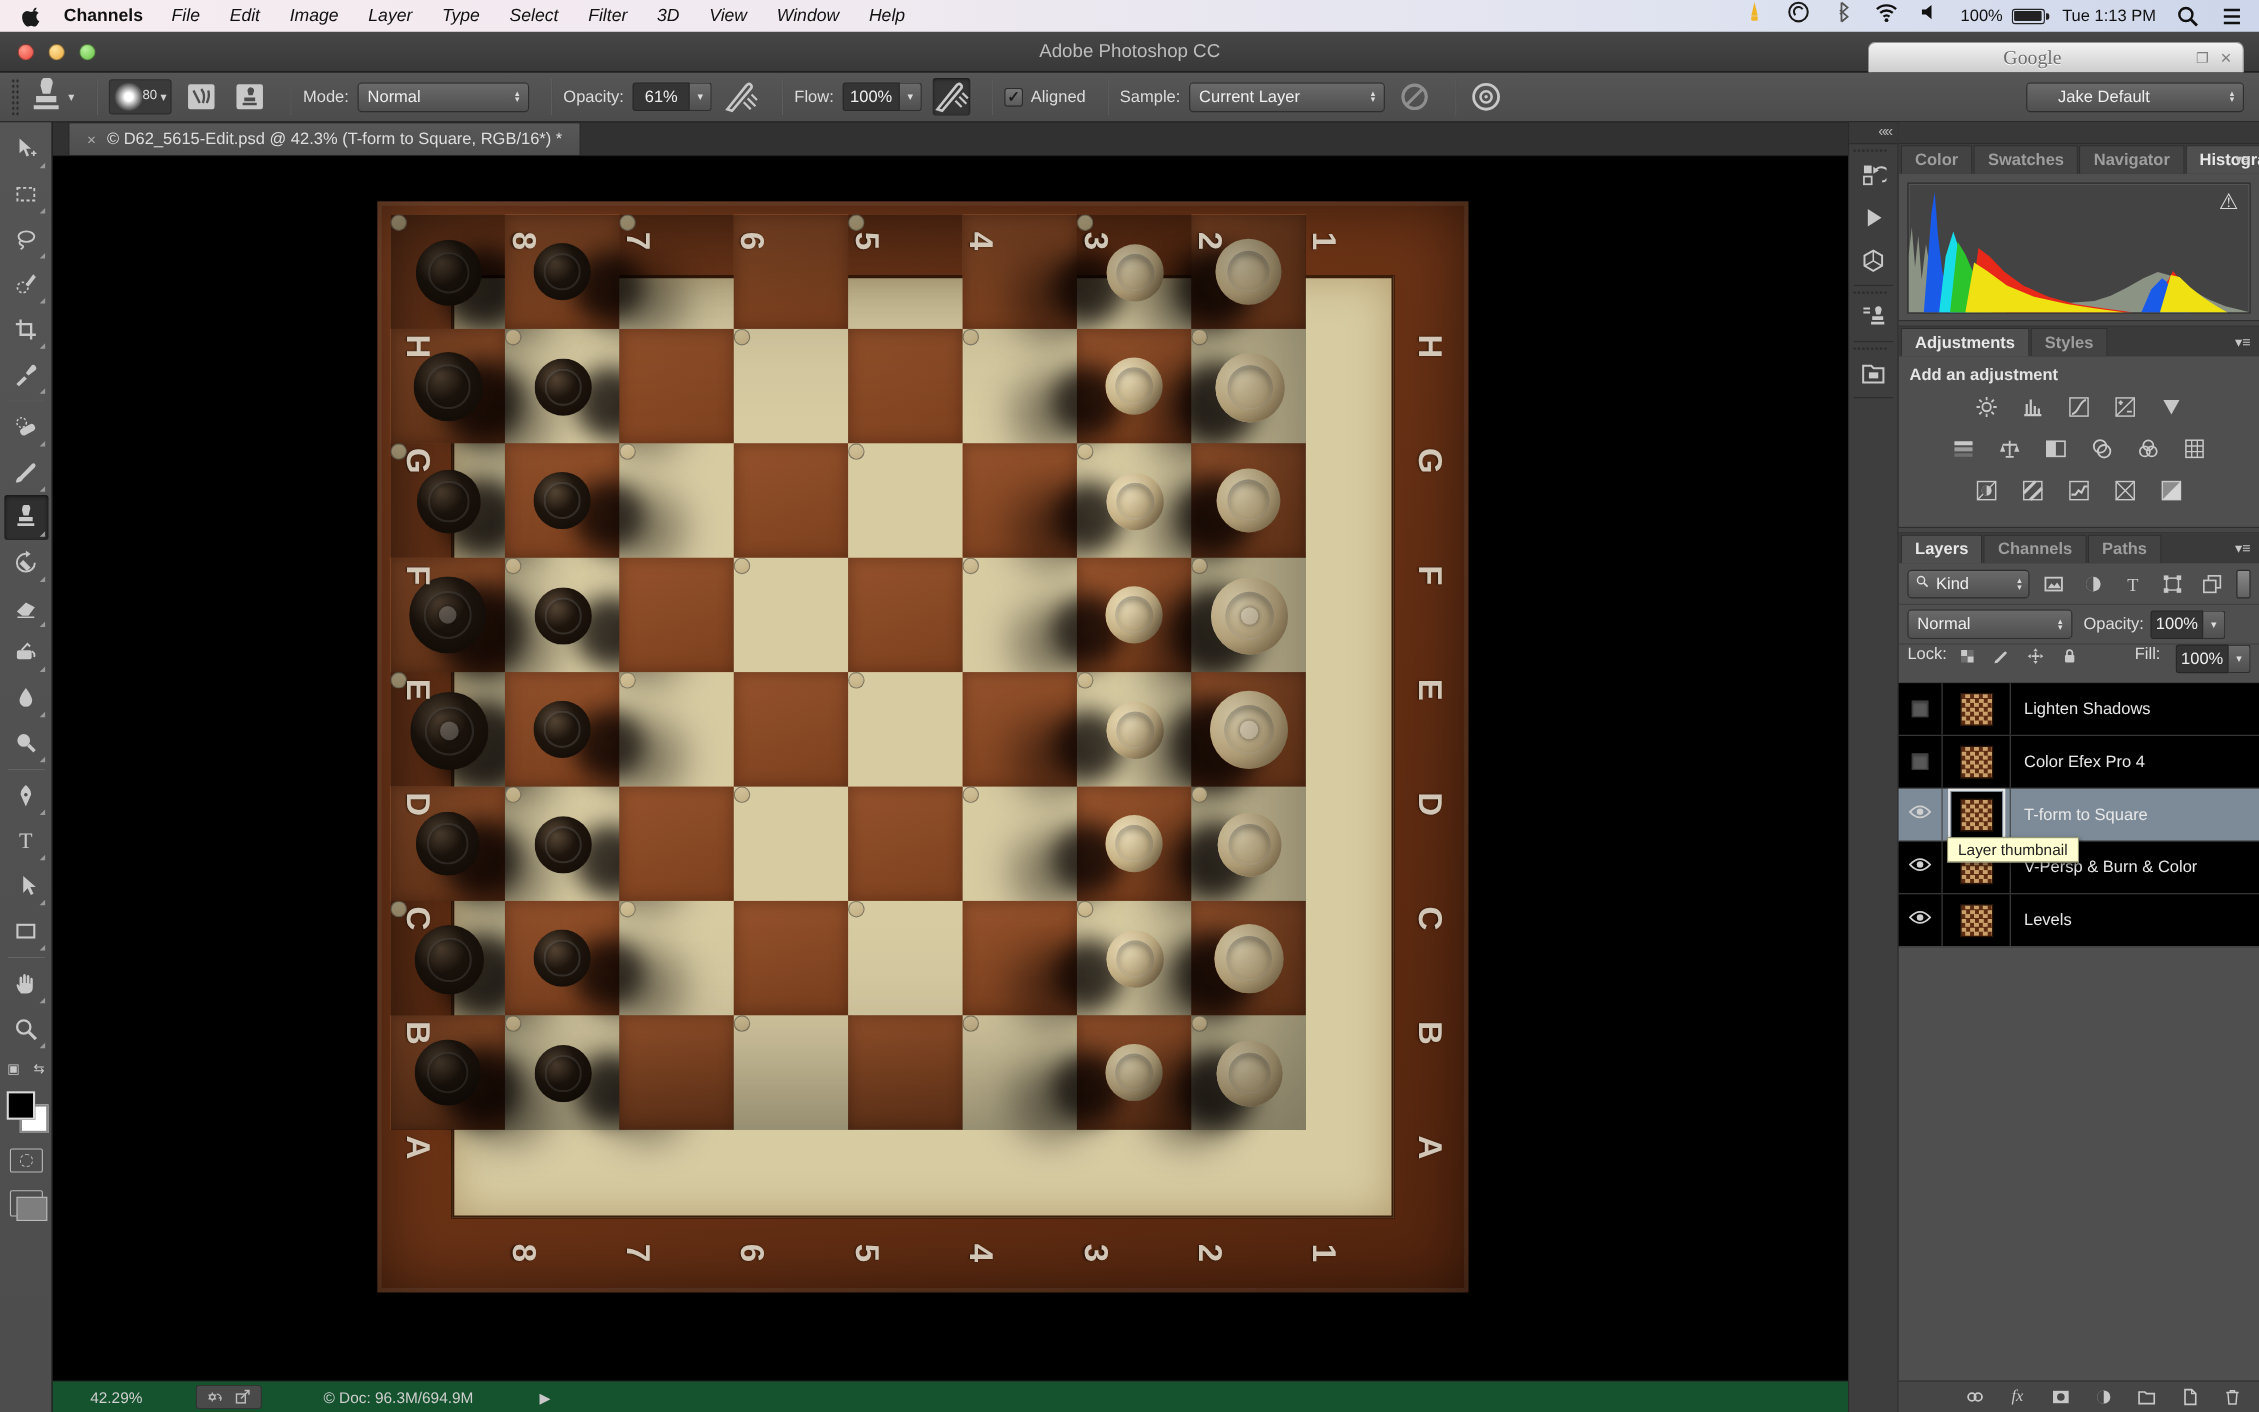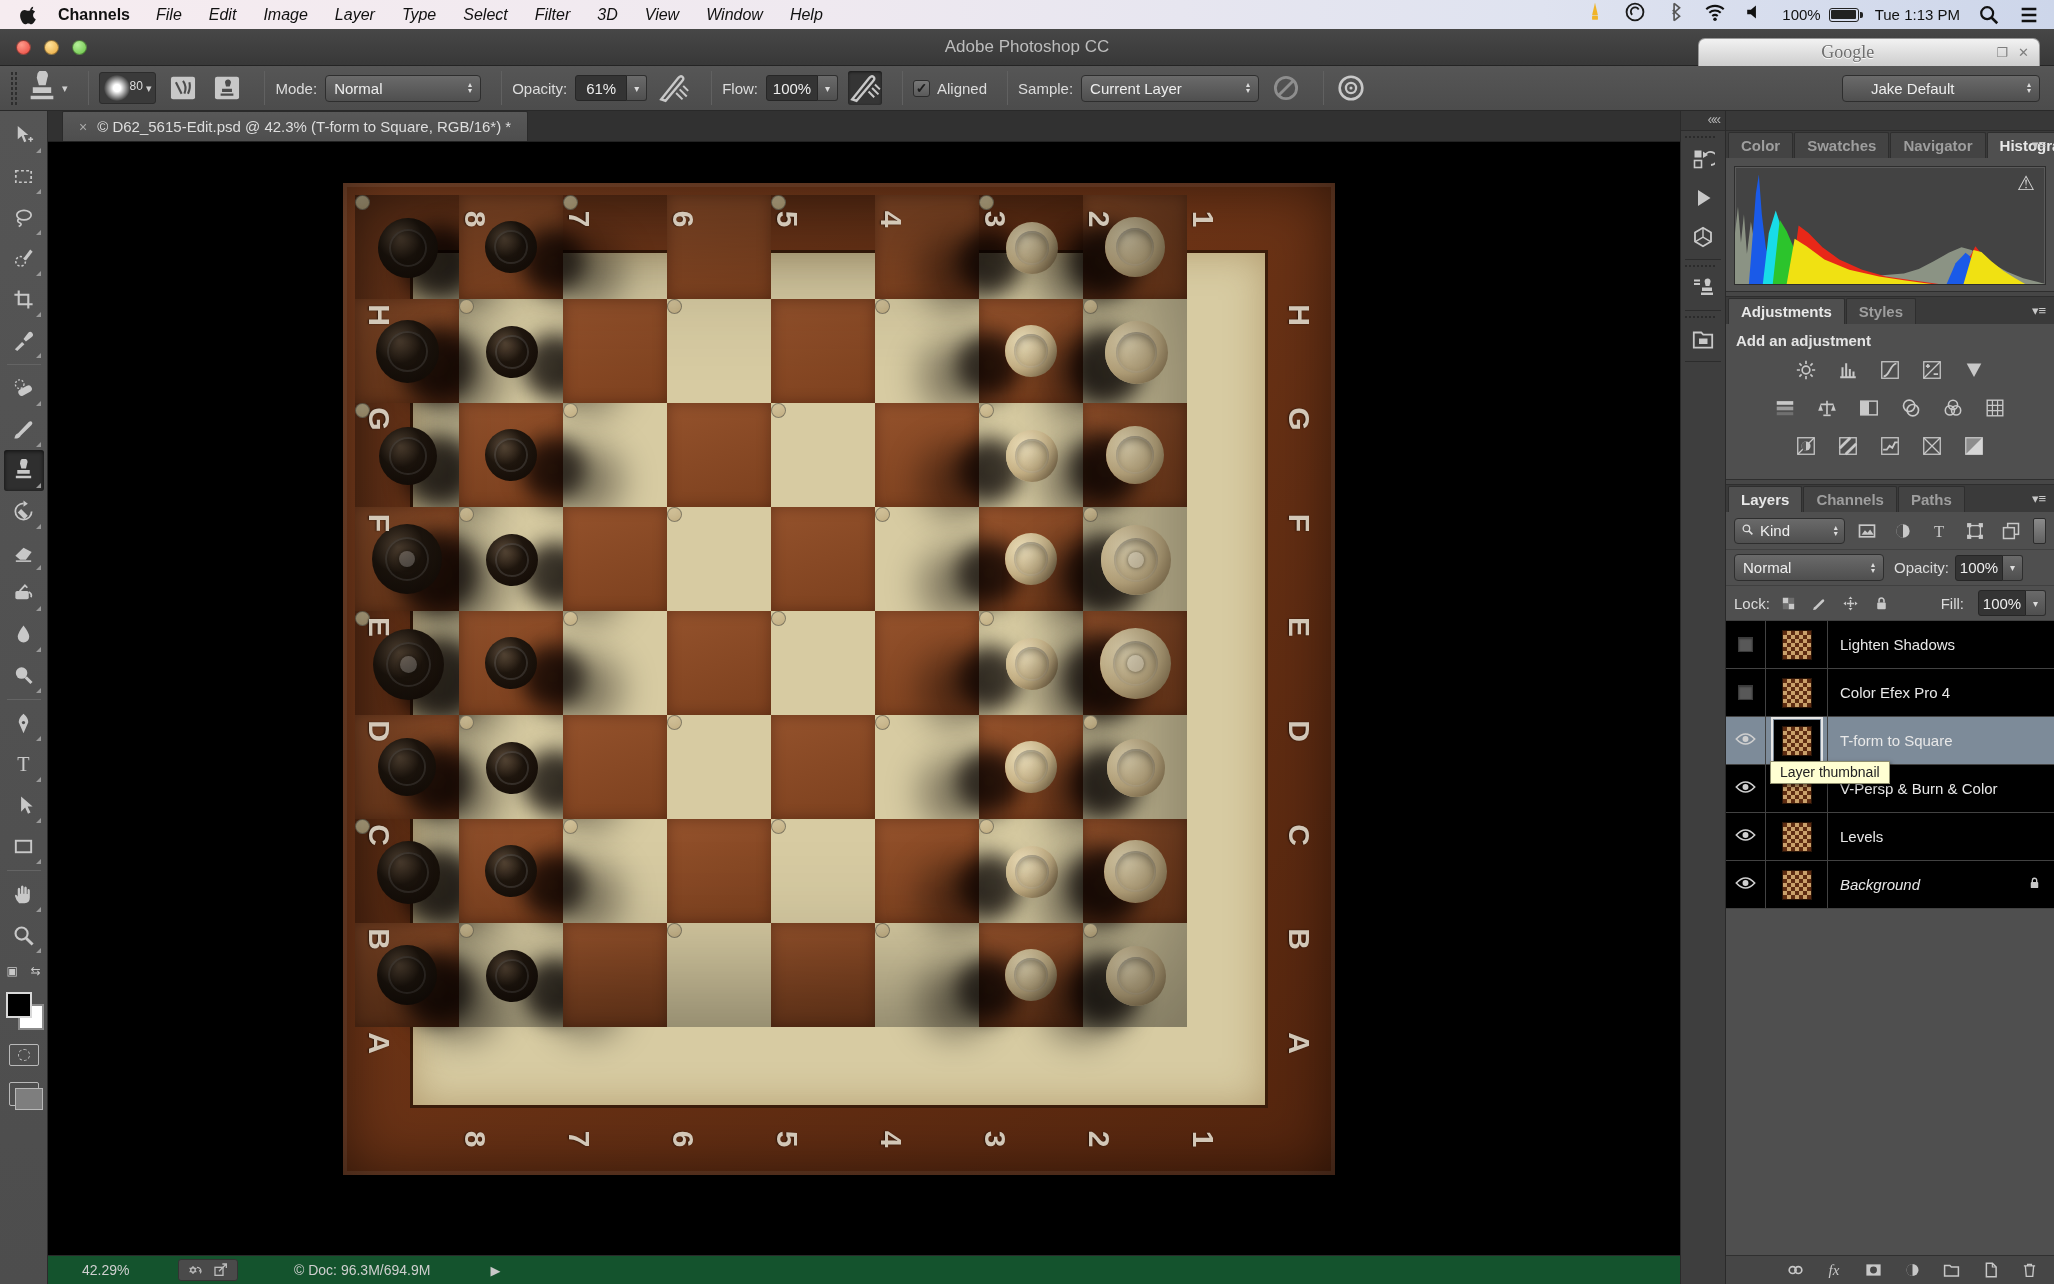--- a/index.html
+++ b/index.html
@@ -159,21 +159,21 @@
 
   #layers-filter { height:38px; display:flex; align-items:center; padding:0 8px; gap:9px; border-bottom:1px solid #404040; }
   .kind-select { display:flex; align-items:center; height:26px; width:118px; background:linear-gradient(#6a6a6a,#4f4f4f);
      border:1px solid #2e2e2e; border-radius:4px; padding:0 6px; color:#eee; font-size:15px; }
   .kind-select .mag { margin-right:6px; }
   .filter-ico { width:26px; height:24px; display:flex; align-items:center; justify-content:center; }
   .filter-ico svg { width:20px; height:20px; }
   .filter-toggle { margin-left:auto; width:14px; height:26px; background:linear-gradient(#8a8a8a,#606060); border:1px solid #2c2c2c; border-radius:2px; }
   #layers-blend { height:36px; display:flex; align-items:center; padding:0 8px; border-bottom:1px solid #404040; color:#dcdcdc; font-size:15px; }
   #blend-select { width:150px; margin-right:10px; }
-  #layers-lock { height:35px; display:flex; align-items:center; padding:0 8px; border-bottom:1px solid #404040; color:#dcdcdc; font-size:15px; gap:8px; }
+  #layers-lock { height:35px; display:flex; align-items:flex-start; padding:0 8px; border-bottom:1px solid #404040; color:#dcdcdc; font-size:15px; gap:8px; }
   .lock-ico { width:22px; height:20px; display:flex; align-items:center; justify-content:center; }
   .lock-ico svg { width:17px; height:17px; }
 
   #layers-list { flex:1; position:relative; }
   .lrow { height:48px; display:flex; align-items:center; border-bottom:1px solid #424242; background:#000000; }
   .lrow.selected { background:#7d8b99; }
   .eye-cell { width:40px; height:100%; border-right:1px solid #424242; display:flex; align-items:center; justify-content:center; }
   .eye svg { width:21px; height:14px; }
   .novis { width:15px; height:15px; background:#585858; border:1px solid #3a3a3a; box-shadow:inset 0 1px 2px rgba(0,0,0,.4); }
   .thumb-cell { width:62px; height:100%; display:flex; align-items:center; justify-content:center; border-right:1px solid #424242; }
@@ -1120,38 +1120,20 @@
                   <circle cx="12" cy="8" r="3.4" fill="#cfcfcf"></circle>
                 </svg></span>
             </div>
             <div class="thumb-cell">
               <div class="thumb">
                 <div class="mini"></div>
               </div>
             </div>
             <div class="lname">Levels</div>
           </div>
-          <div class="lrow">
-            <div class="eye-cell">
-              <span class="eye"><svg viewBox="0 0 24 16">
-                  <path d="M1.5 8Q12 -3.5 22.5 8 12 19.5 1.5 8z" fill="none" stroke="#cfcfcf" stroke-width="1.8"></path>
-                  <circle cx="12" cy="8" r="3.4" fill="#cfcfcf"></circle>
-                </svg></span>
-            </div>
-            <div class="thumb-cell">
-              <div class="thumb">
-                <div class="mini"></div>
-              </div>
-            </div>
-            <div class="lname italic">Background</div>
-            <div class="llock"><svg viewBox="0 0 24 24">
-                <rect x="6" y="10.5" width="12" height="9.5" rx="1.4" fill="#c8c8c8"></rect>
-                <path d="M8.5 10.5V7.8a3.5 3.5 0 017 0v2.7" fill="none" stroke="#c8c8c8" stroke-width="2.2"></path>
-              </svg></div>
-          </div>
           <div id="tooltip">Layer thumbnail</div>
       </div>
 
       <div id="layers-footer">
           <span class="fico">
             <svg viewBox="0 0 24 24">
               <circle cx="8.2" cy="12" r="4.6" fill="none" stroke="#c8c8c8" stroke-width="2.2"></circle>
               <circle cx="15.8" cy="12" r="4.6" fill="none" stroke="#c8c8c8" stroke-width="2.2"></circle>
             </svg>
           </span>

